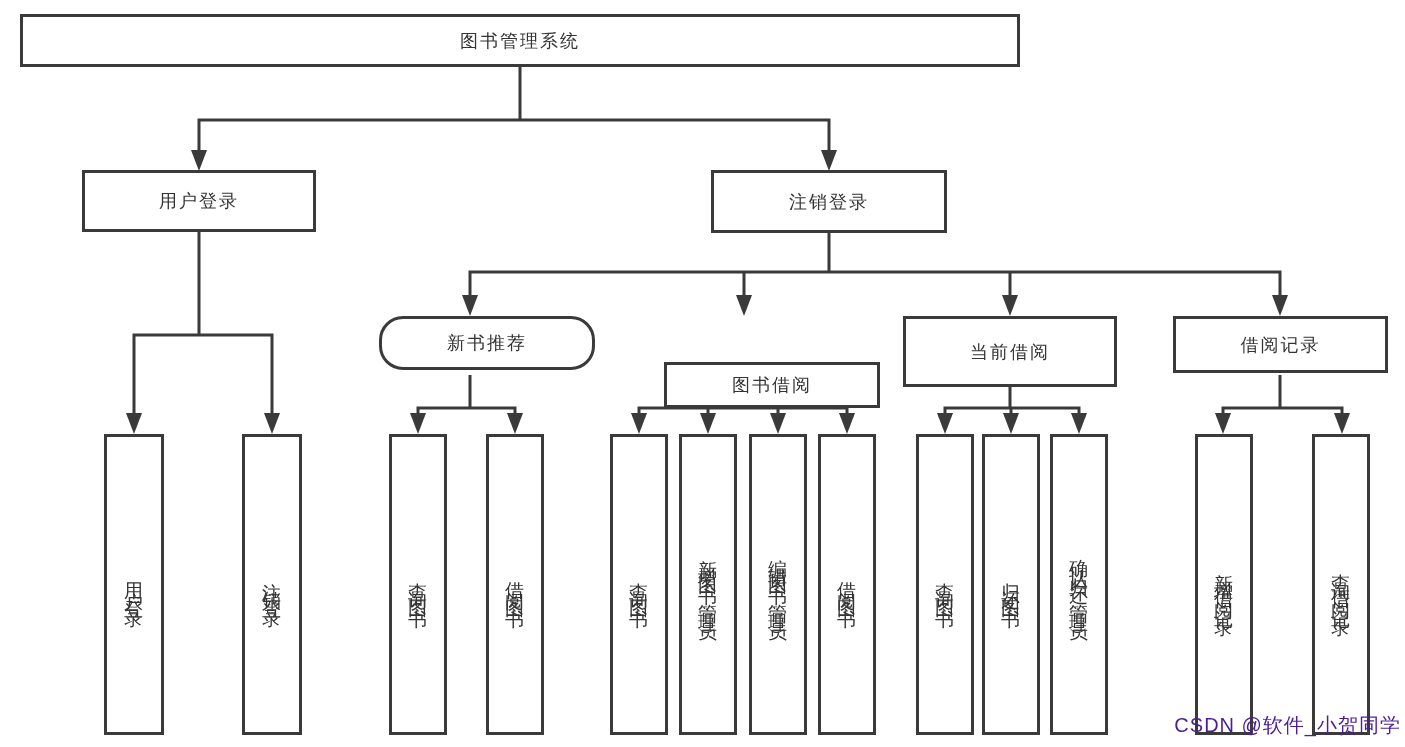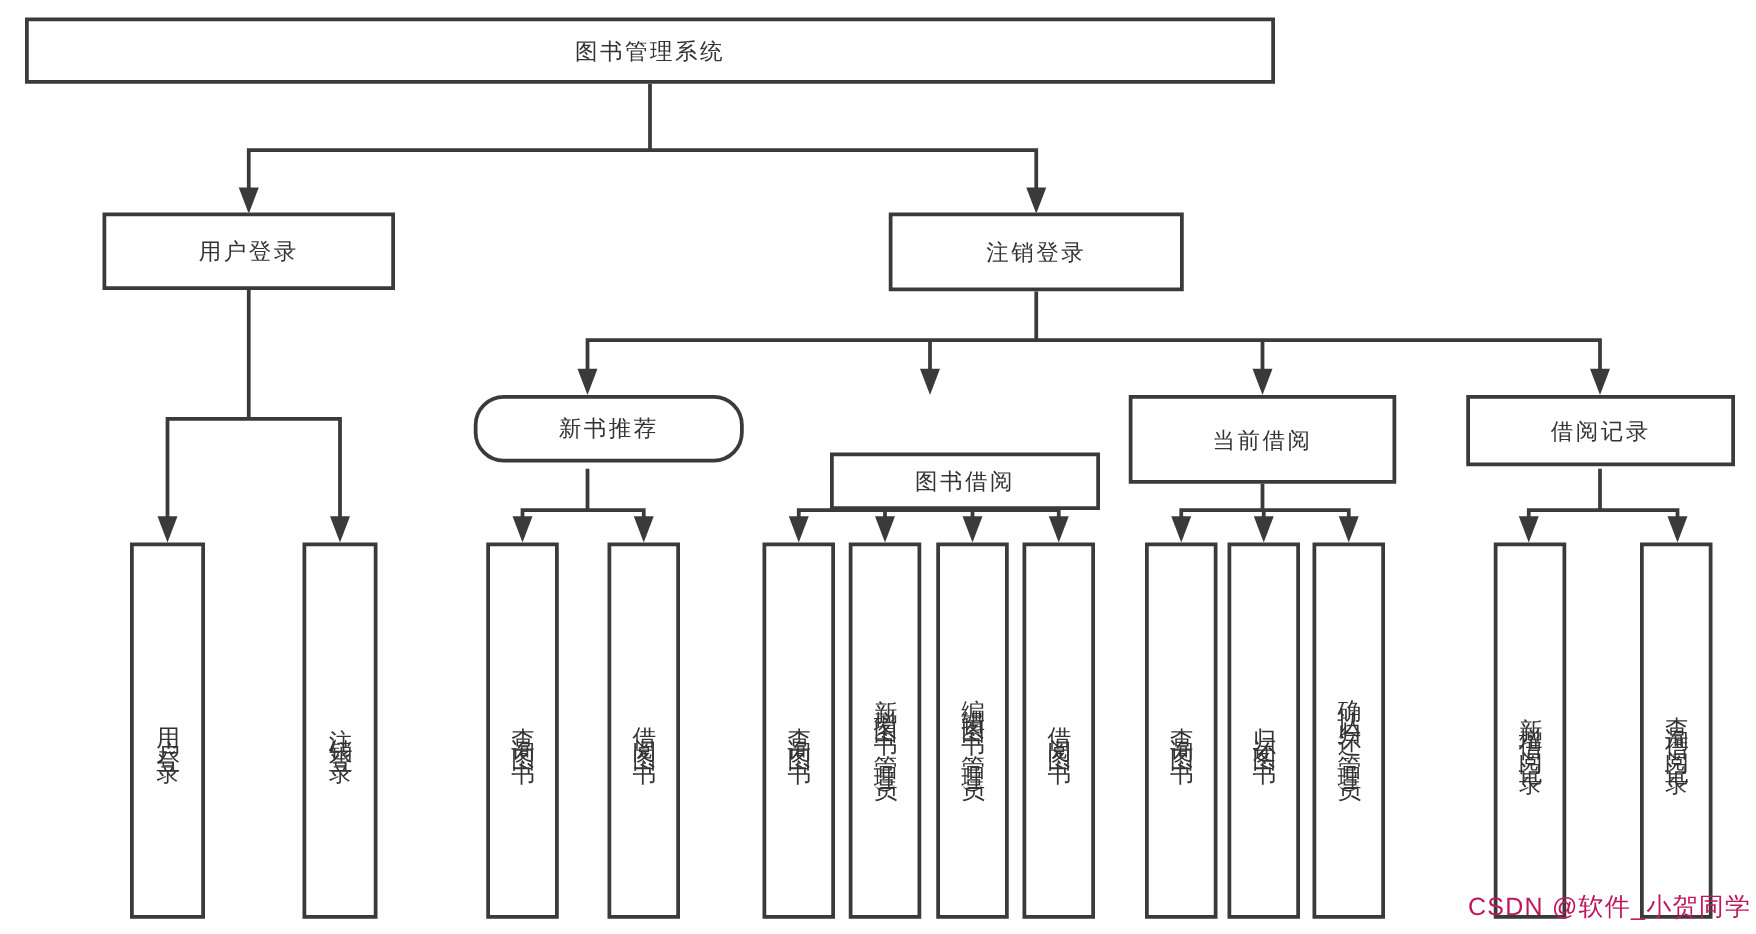--- a/index.html
+++ b/index.html
@@ -15,21 +15,21 @@
     display:flex; align-items:center; justify-content:center;
   }
   .hbox { font-size:18px; letter-spacing:2px; }
   .vbox .vtext {
     writing-mode:vertical-rl; text-orientation:mixed;
     font-size:19px; line-height:1; letter-spacing:9px;
     white-space:nowrap;
   }
   .watermark {
     position:absolute; right:4px; bottom:8px; z-index:5;
-    font-size:20px; letter-spacing:1px; color:#be185d;
+    font-size:20px; letter-spacing:1px; color:#4c1d95;
   }
 </style>
 </head>
 <body>
 
 <div class="canvas">
 
   <svg class="wires" width="1405" height="747" viewBox="0 0 1405 747" aria-hidden="true">
     <g stroke="#3a3a3a" stroke-width="3" fill="none">
 

